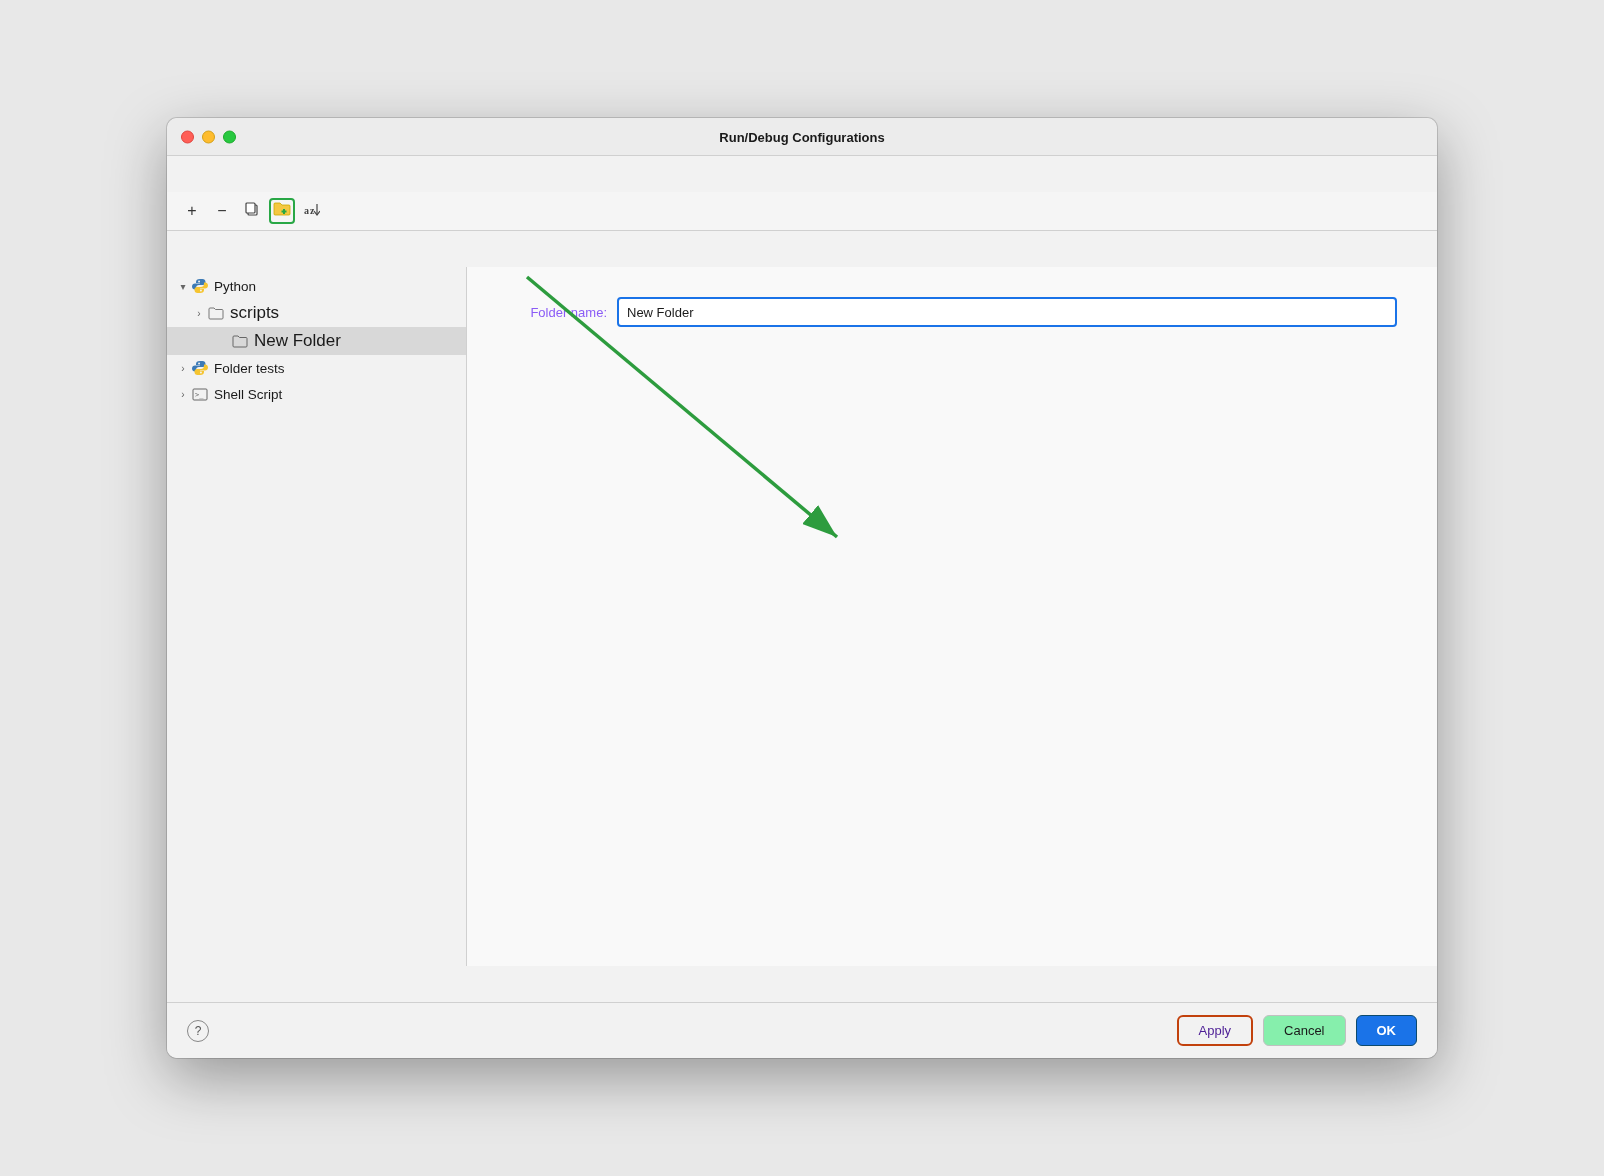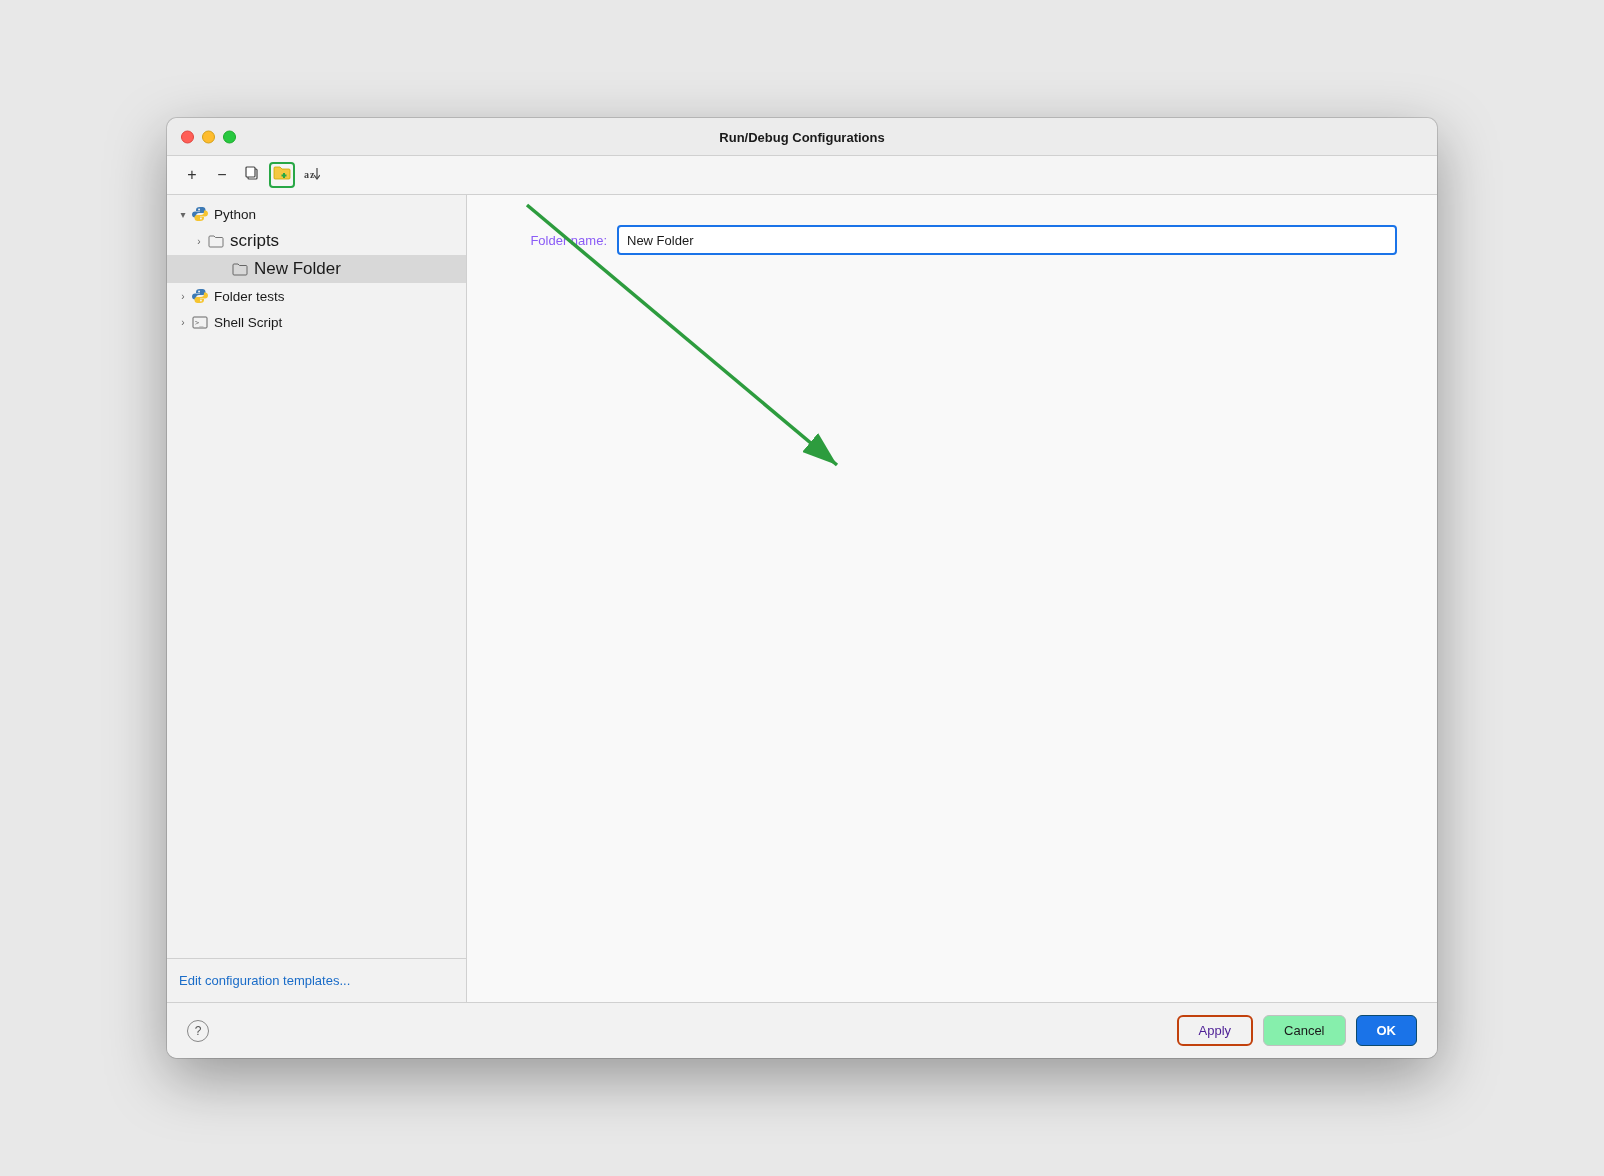--- a/index.html
+++ b/index.html
@@ -16,20 +16,21 @@
 
     .window {
       background: #f2f2f2;
       border-radius: 10px;
       box-shadow: 0 20px 60px rgba(0,0,0,0.35), 0 0 0 1px rgba(0,0,0,0.15);
       width: 1270px;
       height: 940px;
       display: flex;
       flex-direction: column;
       overflow: hidden;
+      gap: 36px;
     }
 
     .title-bar {
       background: #ececec;
       border-bottom: 1px solid #d0d0d0;
       padding: 12px 16px 10px;
       display: flex;
       align-items: center;
       justify-content: center;
       position: relative;
@@ -392,23 +393,20 @@
             <svg width="16" height="13" viewBox="0 0 16 13" fill="none">
               <rect x="1" y="1" width="14" height="11" rx="1" fill="none" stroke="#666" stroke-width="1"></rect>
               <text x="3" y="9" font-size="7" fill="#666" font-family="monospace">&gt;_</text>
             </svg>
           </div>
           <span class="tree-label">Shell Script</span>
         </div>
 
       </div>
 
-      <div class="sidebar-footer">
-        <a class="edit-templates-link" href="#">Edit configuration templates...</a>
-      </div>
     </div>
 
     <div class="panel">
 
       <svg class="arrow-overlay" width="600" height="380" viewBox="0 0 600 380">
 
         <defs>
           <marker id="arrowhead" markerWidth="10" markerHeight="7" refX="10" refY="3.5" orient="auto">
             <polygon points="0 0, 10 3.5, 0 7" fill="#2d9c3e"></polygon>
           </marker>

